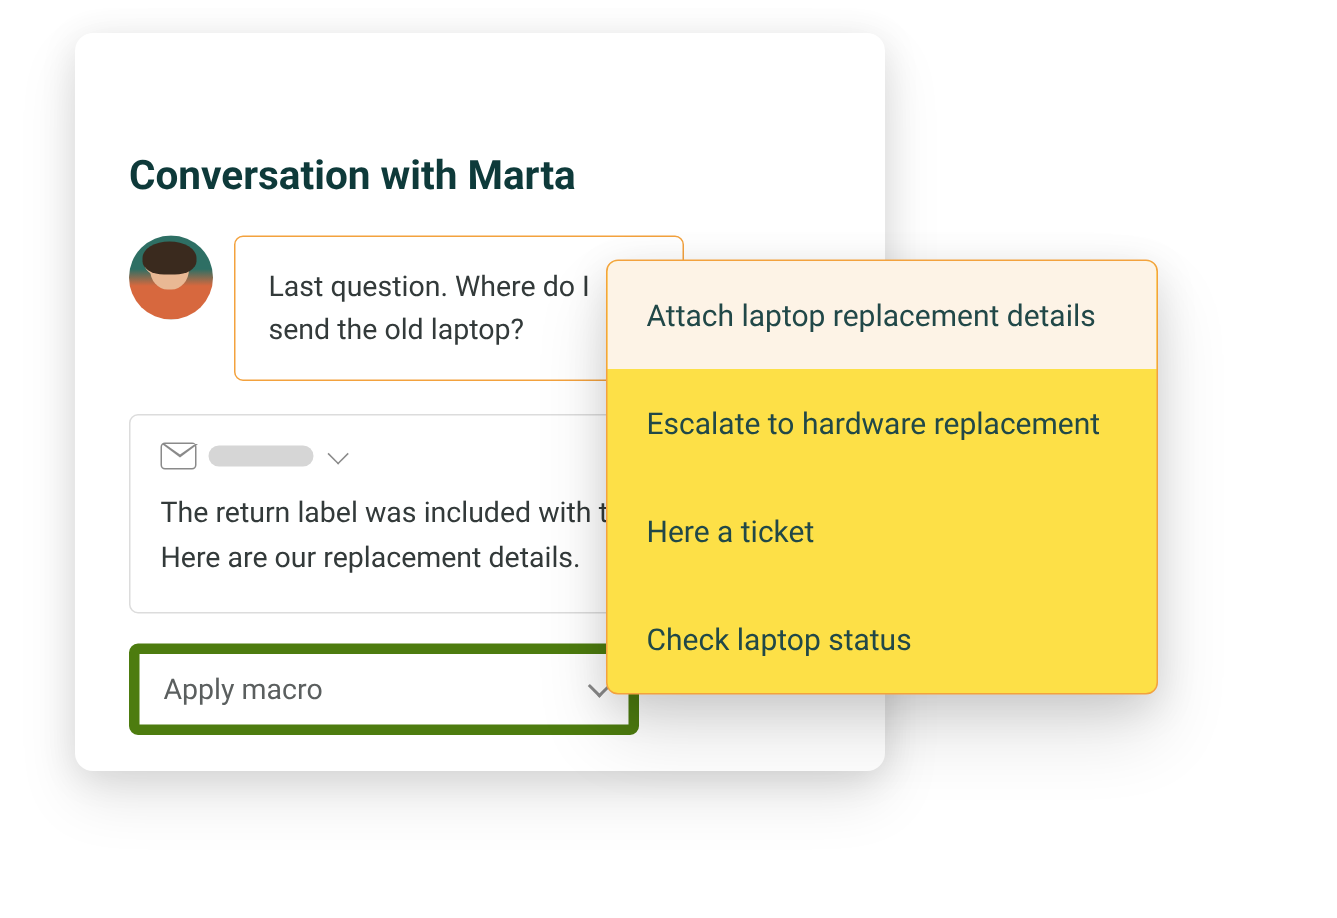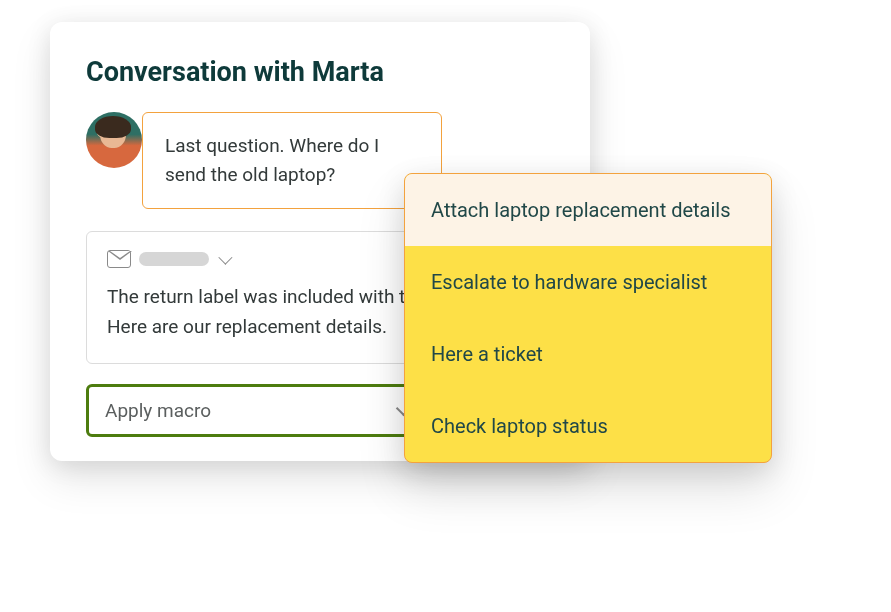--- a/index.html
+++ b/index.html
@@ -22,24 +22,26 @@
       background: #fff;
       border-radius: 12px;
       padding: 34px 36px 24px 36px;
       box-shadow: 0 4px 24px rgba(0,0,0,0.10), 0 18px 40px rgba(0,0,0,0.10);
     }
     .title {
       font-size: 27px;
       font-weight: 700;
       color: #0e3a3a;
       margin-bottom: 24px;
+      margin-top: 45px;
     }
     .msg-row {
       display: flex;
       align-items: flex-start;
+      gap: 14px;
       margin-bottom: 22px;
     }
     .avatar {
       width: 56px;
       height: 56px;
       border-radius: 50%;
       background: radial-gradient(circle at 35% 30%, #f3c6a2 0 18%, transparent 19%),
                   linear-gradient(180deg, #2e6f64 40%, #d7683e 60%);
       background-color: #2e6f64;
       flex-shrink: 0;
@@ -134,21 +136,21 @@
     .reply-text {
       font-size: 19px;
       line-height: 1.6;
       color: #333a3a;
     }
     .macro-btn {
       width: 340px;
       display: flex;
       align-items: center;
       justify-content: space-between;
-      border: 3px solid #4d7c0f;
+      border: 7px solid #4d7c0f;
       border-radius: 6px;
       padding: 12px 16px;
       font-size: 19px;
       color: #5b5f5f;
       background: #fff;
       cursor: pointer;
     }
     .chevron-md {
       width: 11px;
       height: 11px;
@@ -198,16 +200,16 @@
   </div>
 
   <div class="macro-btn">
     <span>Apply macro</span>
     <span class="chevron-md"></span>
   </div>
 </div>
 
 <div class="dropdown">
   <div class="dd-item selected">Attach laptop replacement details</div>
-  <div class="dd-item">Escalate to hardware specialist</div>
+  <div class="dd-item">Escalate to hardware replacement</div>
   <div class="dd-item">Here a ticket</div>
   <div class="dd-item">Check laptop status</div>
 </div>
 
 </body></html>

